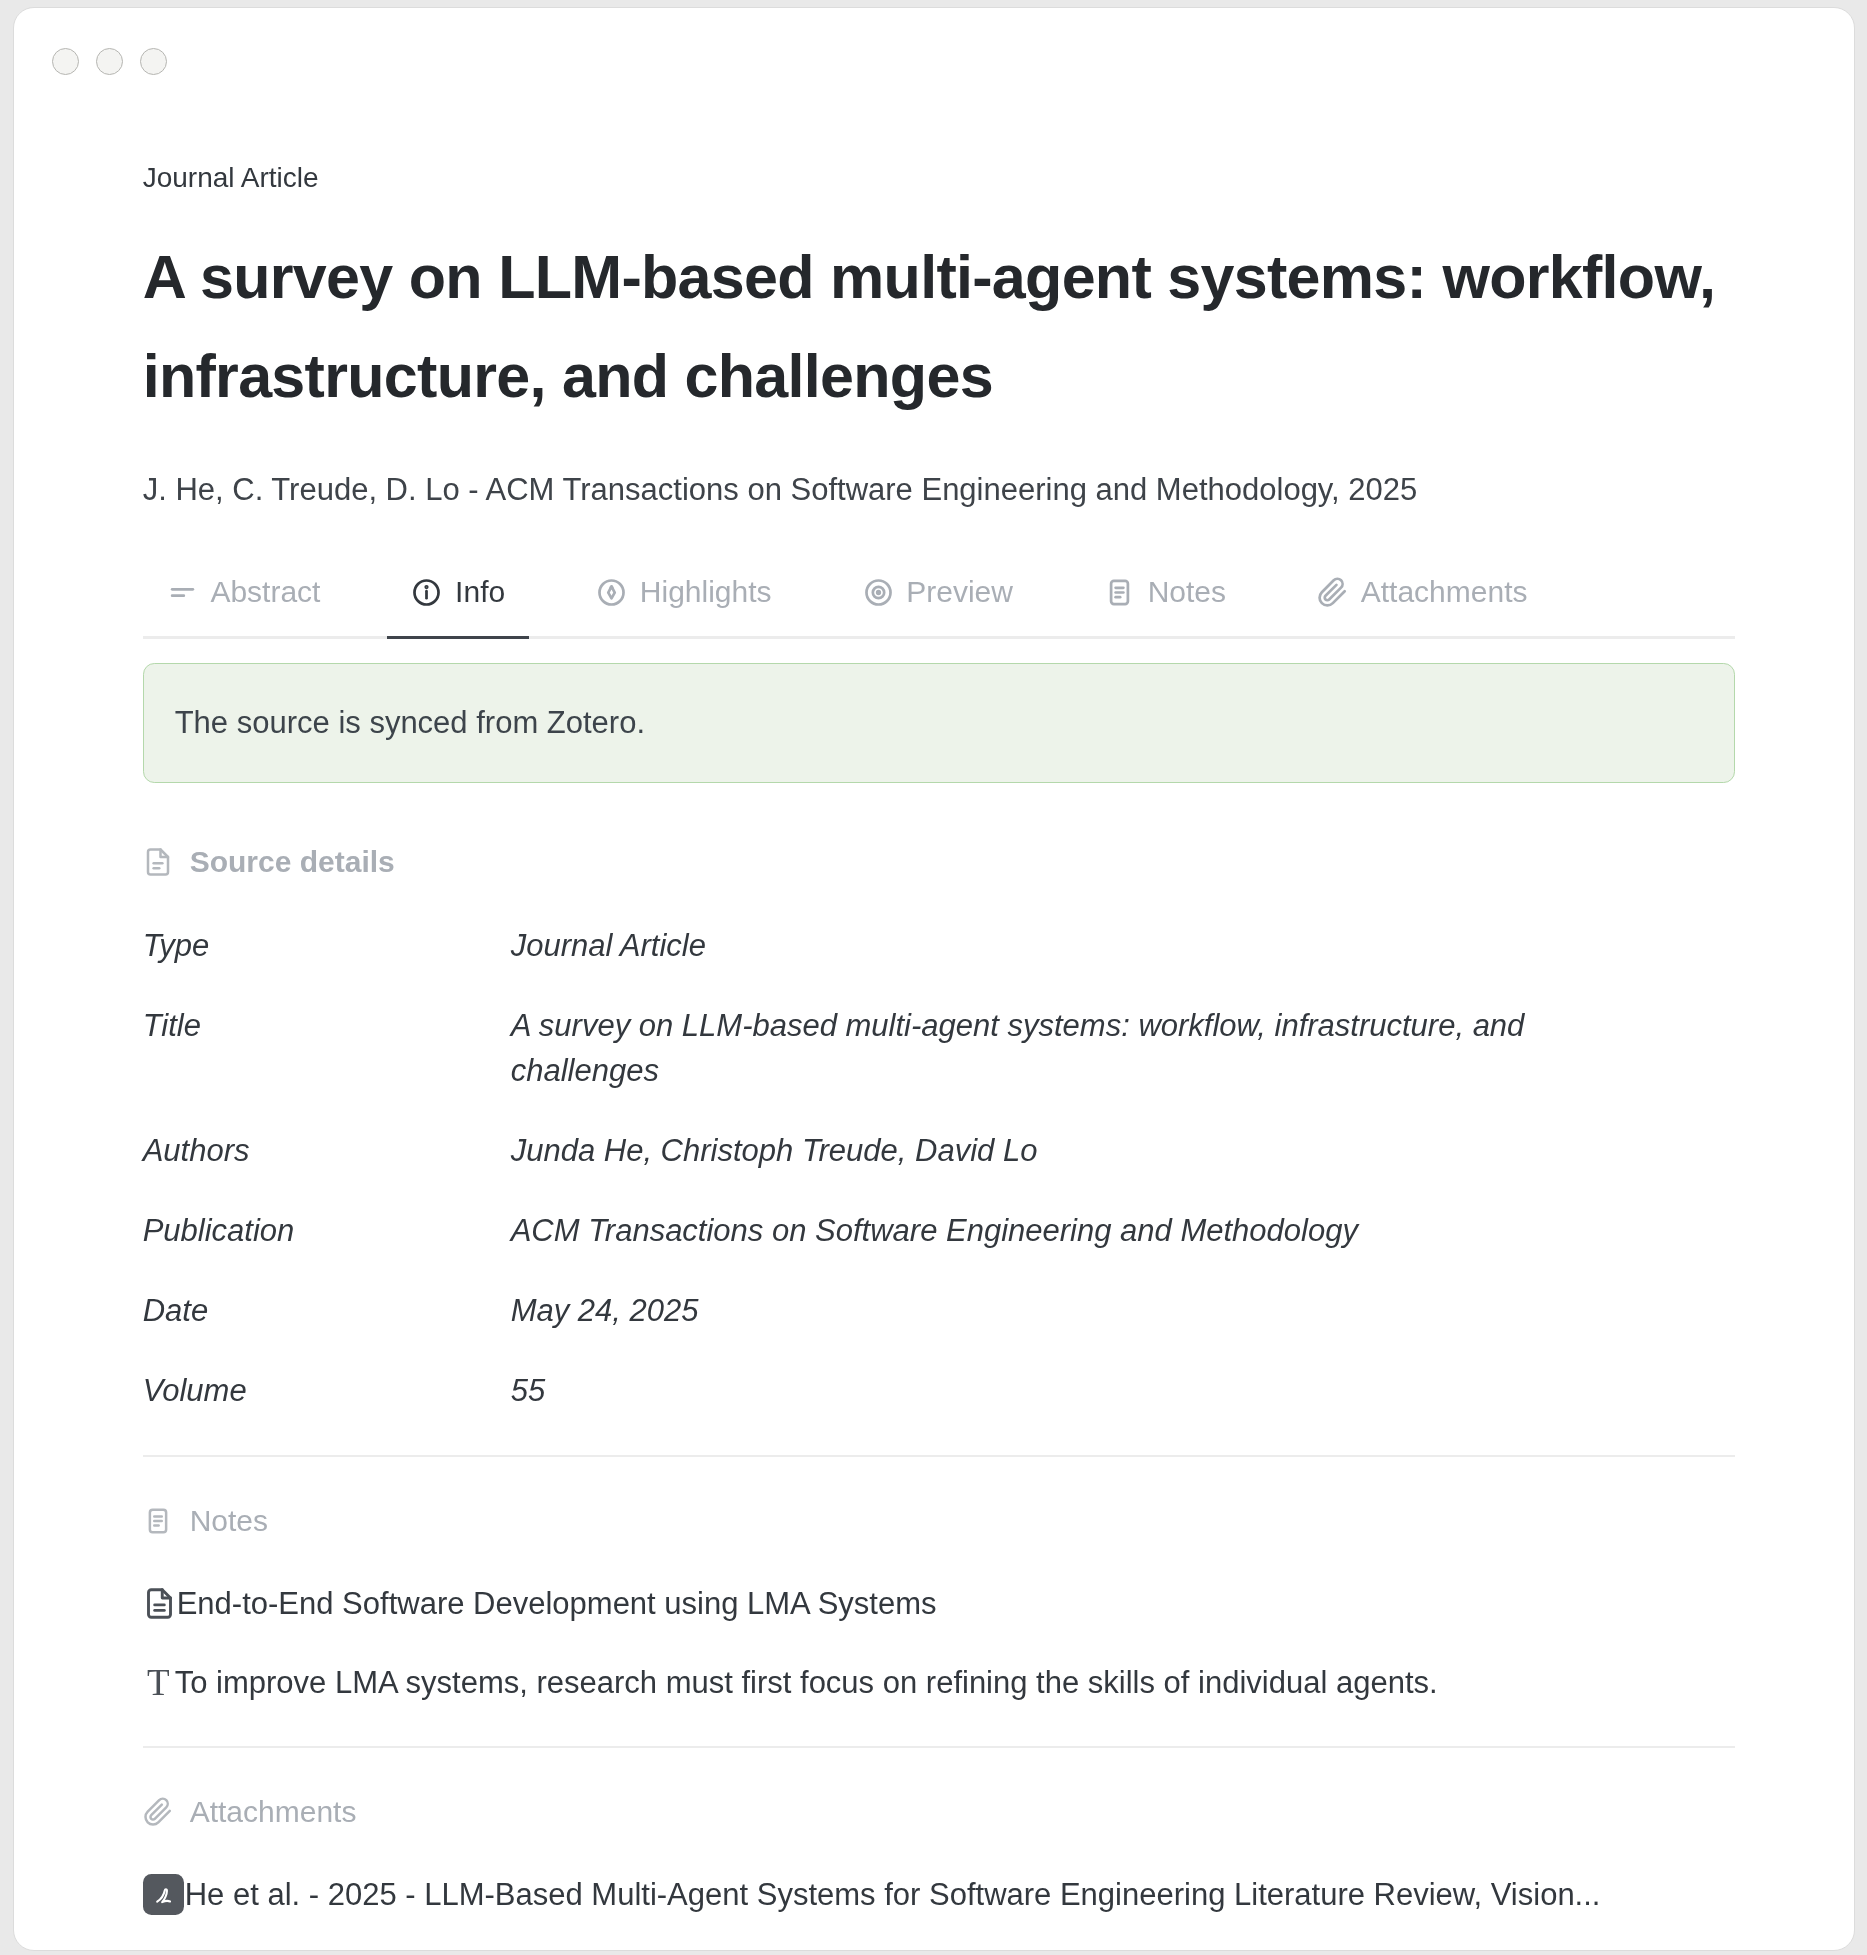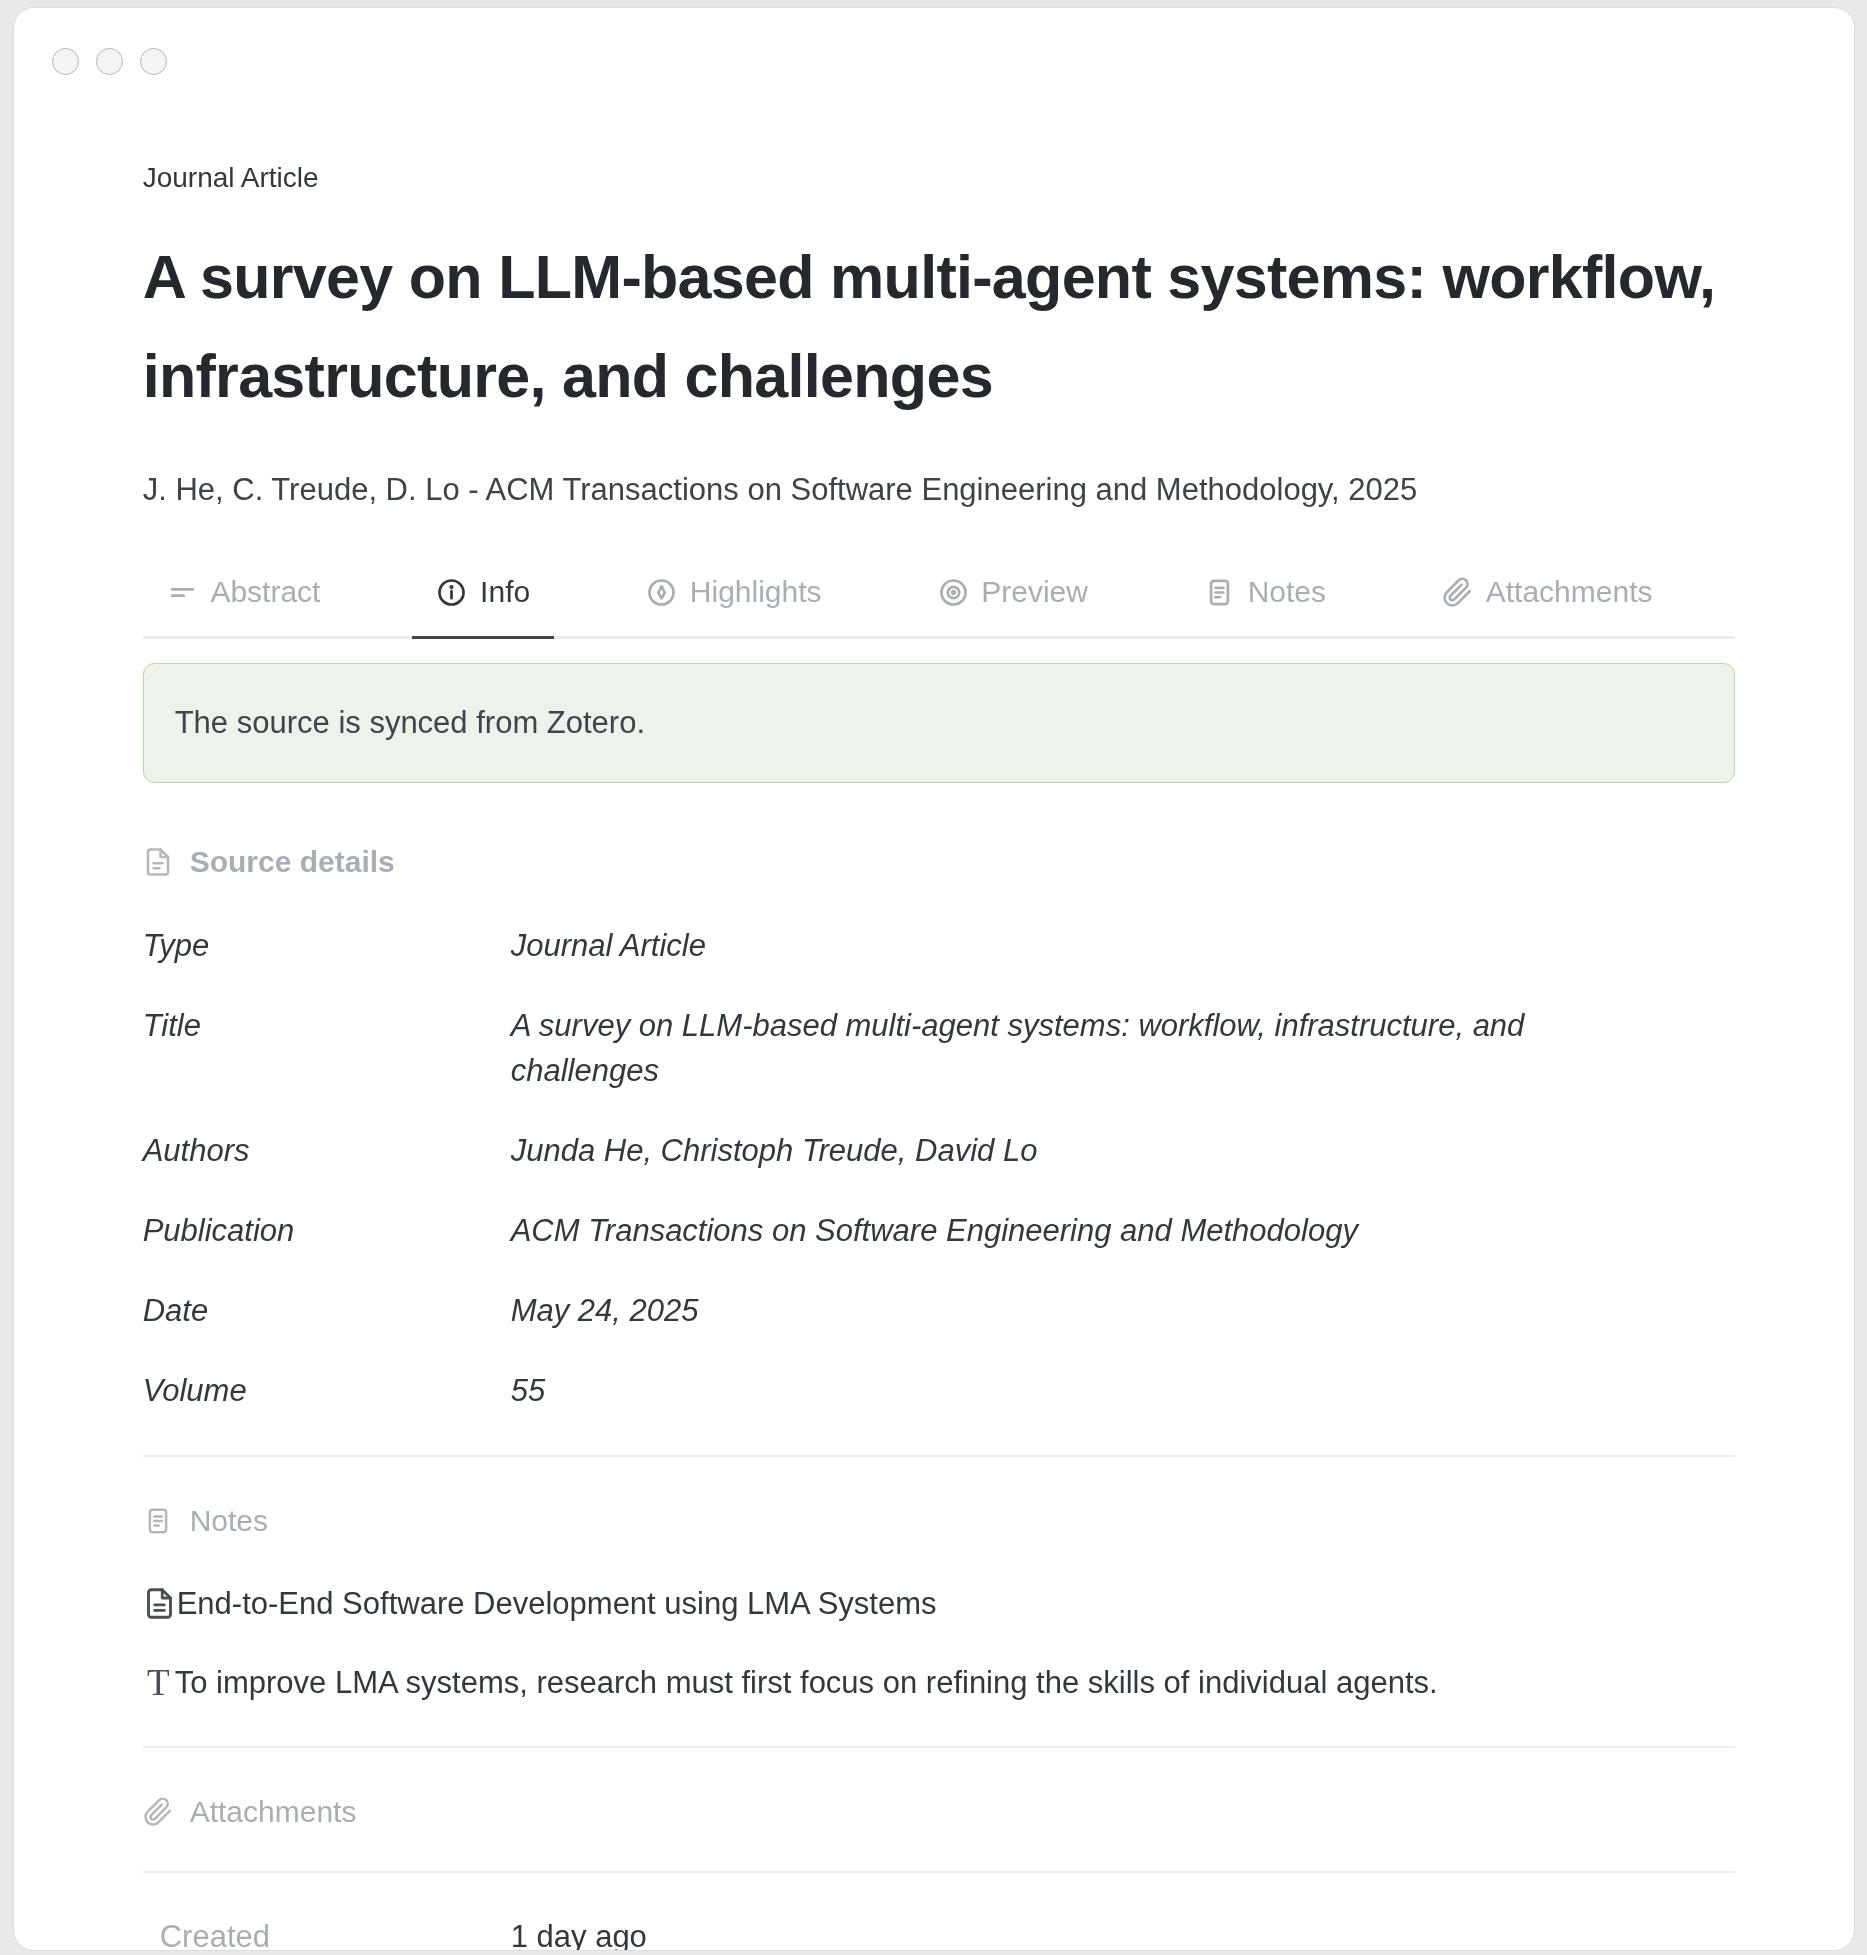--- a/index.html
+++ b/index.html
@@ -32,21 +32,21 @@
     margin-top:150px;font-size:28px;line-height:40px;color:var(--text-dark);
   }
   .big-title{
     margin-top:30px;font-size:61px;line-height:99px;font-weight:700;
     color:var(--title-color);letter-spacing:-0.7px;max-width:1599px;
   }
   .byline{
     margin-top:43px;font-size:31px;line-height:42px;color:#3e4349;
   }
   .tabbar{
-    margin-top:44px;display:flex;gap:68px;align-items:flex-end;
+    margin-top:44px;display:flex;gap:43px;align-items:flex-end;
     border-bottom:3.5px solid var(--divider);
   }
   .tab{
     display:flex;align-items:center;gap:12.7px;
     font-size:30px;color:var(--text-gray);
     padding:20px 24px 27px 24px;margin-bottom:-3.5px;
     border-bottom:3.5px solid transparent;cursor:pointer;
   }
   .tab.active{color:var(--tab-active);border-bottom-color:var(--underline);}
   .tab svg{display:block;}
@@ -242,20 +242,28 @@
 
     <div class="sec-head mt-notes">
       <span>
         <svg width="30" height="30" viewBox="0 0 24 24" fill="none" stroke="currentColor" stroke-width="2" stroke-linecap="round" stroke-linejoin="round">
             <path d="M21.44 11.05l-9.19 9.19a6 6 0 0 1-8.49-8.49l9.19-9.19a4 4 0 0 1 5.66 5.66l-9.2 9.19a2 2 0 0 1-2.83-2.83l8.49-8.48"></path>
           </svg>
       </span>
       <span>Attachments</span>
     </div>
 
+    <div class="item-row first">
+      <span class="pdf-chip">
+        <svg width="27" height="27" viewBox="0 0 24 24" fill="none" stroke="#ffffff" stroke-width="1.8" stroke-linecap="round" stroke-linejoin="round">
+            <path d="M6.4 18.4c3-1.9 6-6.3 6.7-9.9.3-1.6 2.1-1.5 2 .2-.1 3.2-1.9 7.2-4.3 10.1 2.4-1.1 5.3-1.4 7-.6"></path>
+          </svg>
+      </span>
+      <span class="attach-text">He et al. - 2025 - LLM-Based Multi-Agent Systems for Software Engineering Literature Review, Vision...</span>
+    </div>
 
     <div class="divider"></div>
 
     <div class="created-row">
       <div class="created-label">
         <span>
           
         </span>
         <span>Created</span>
       </div>

